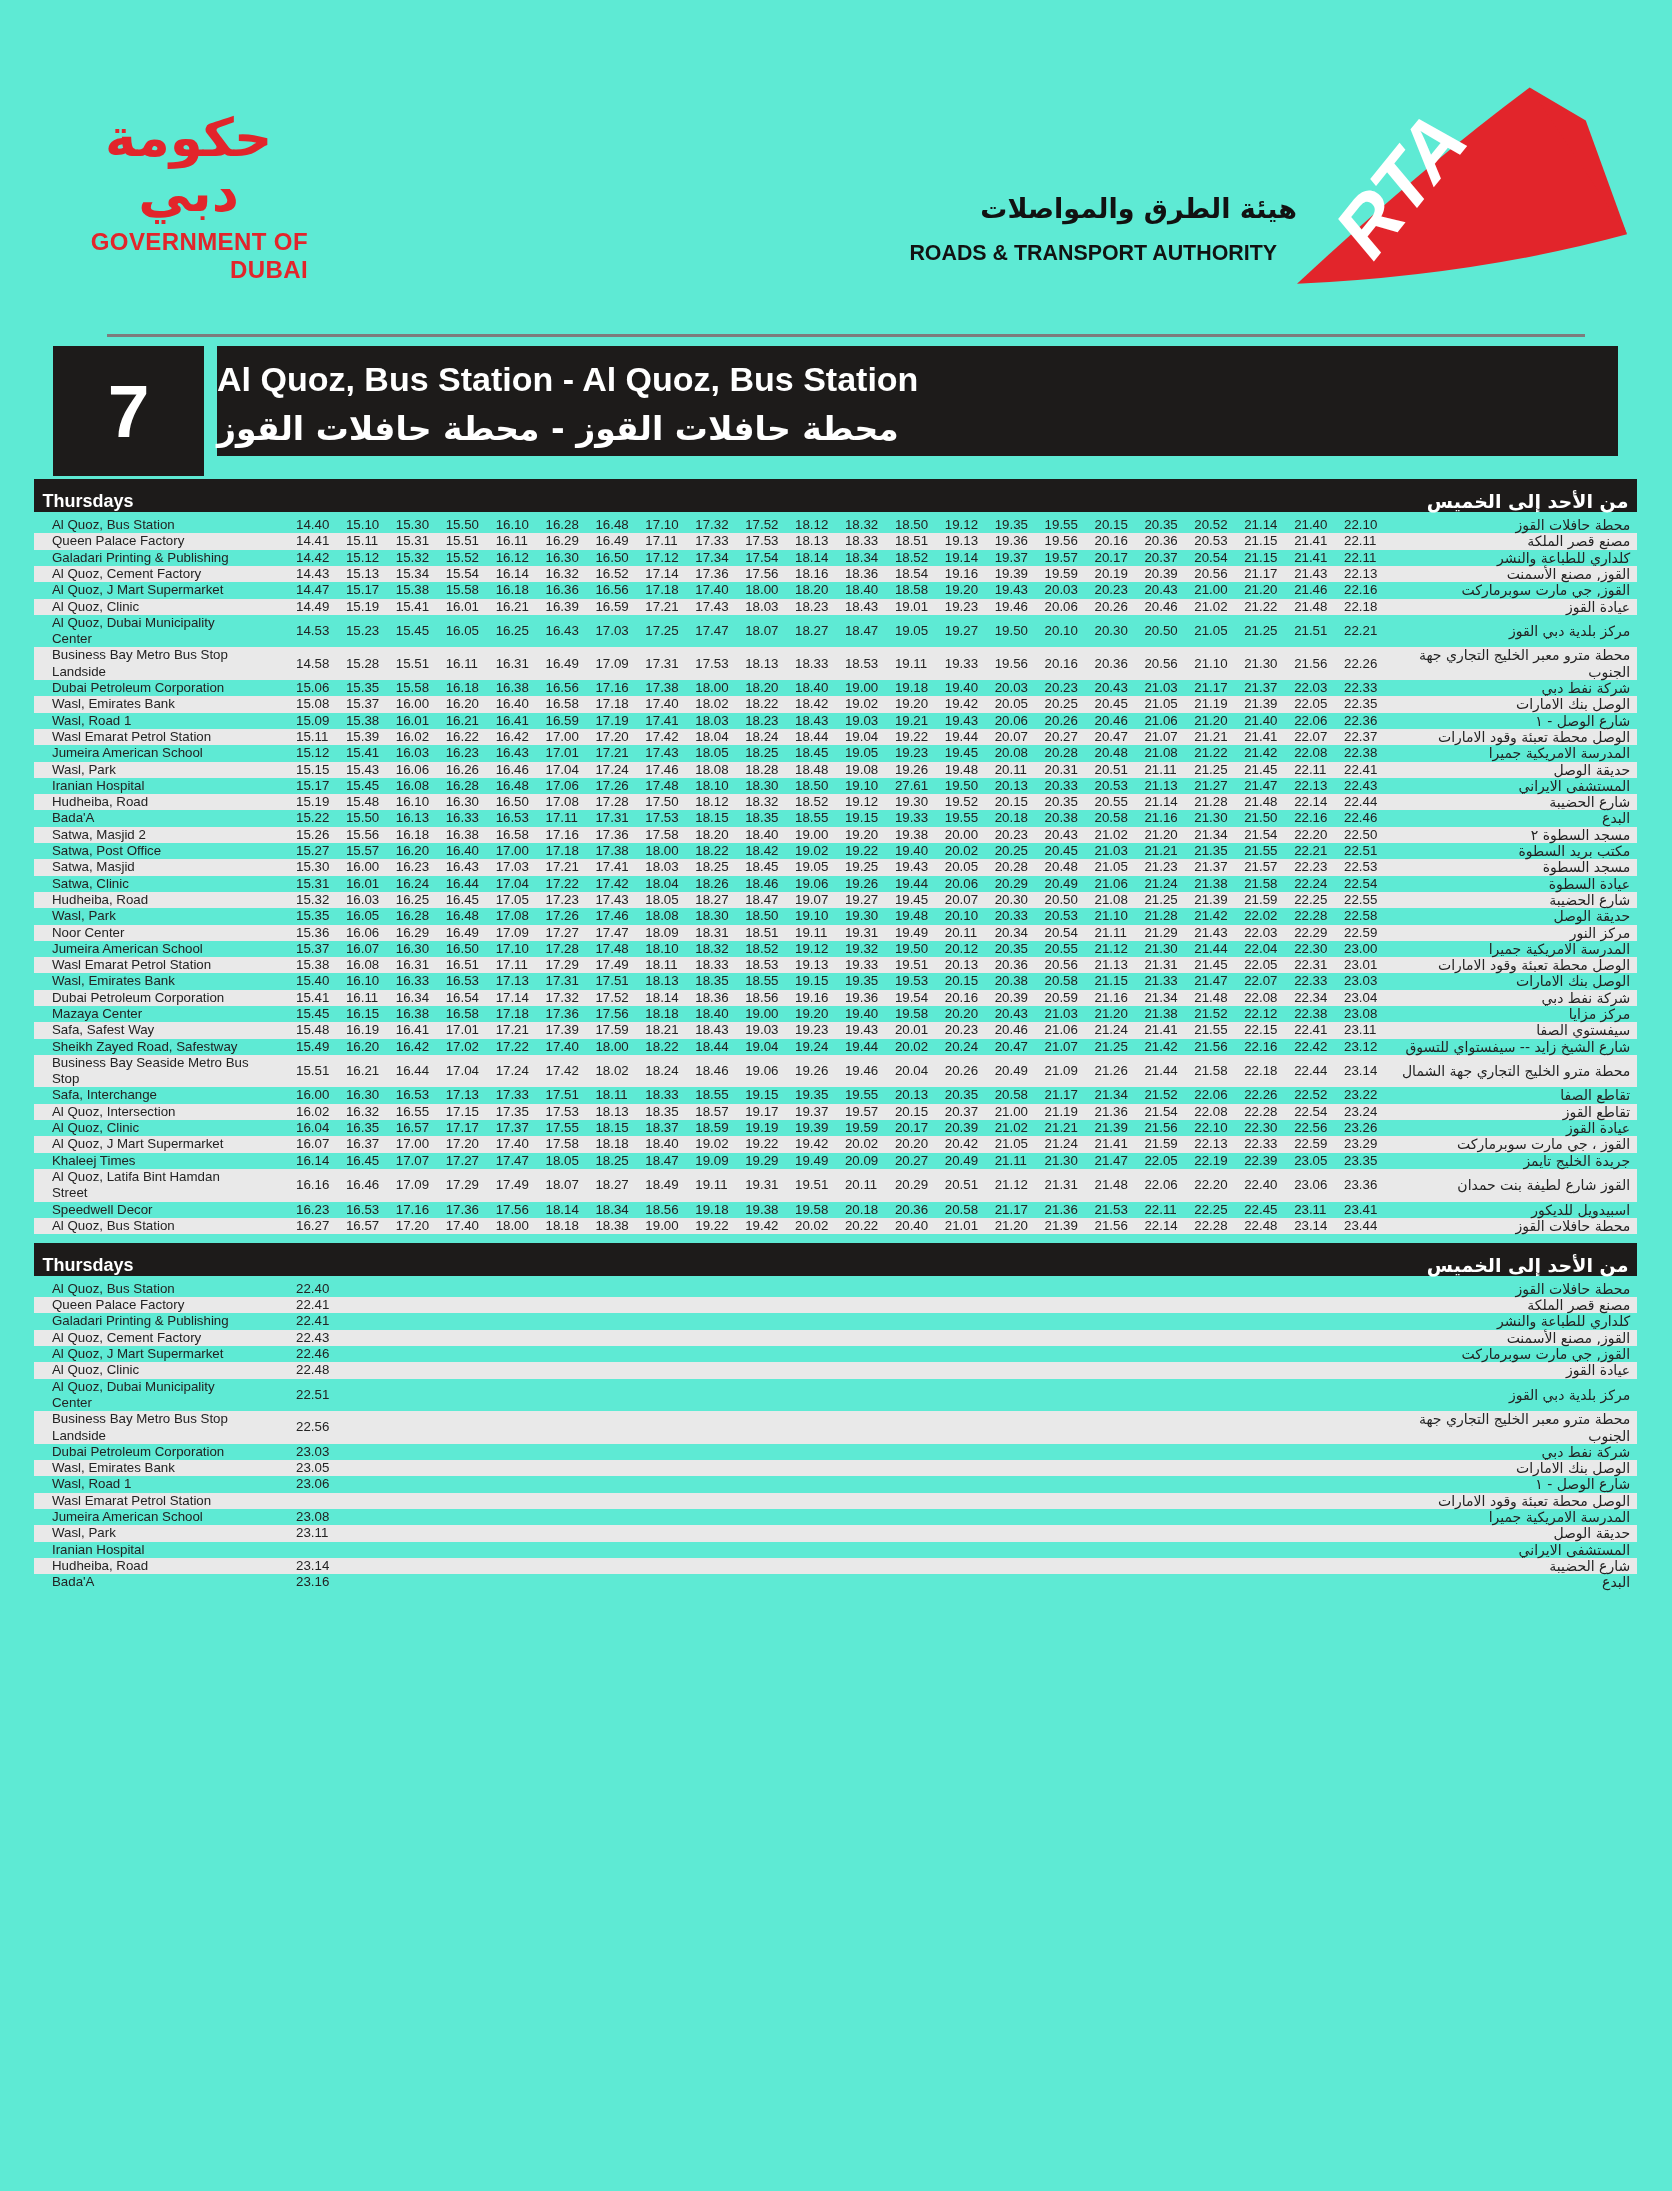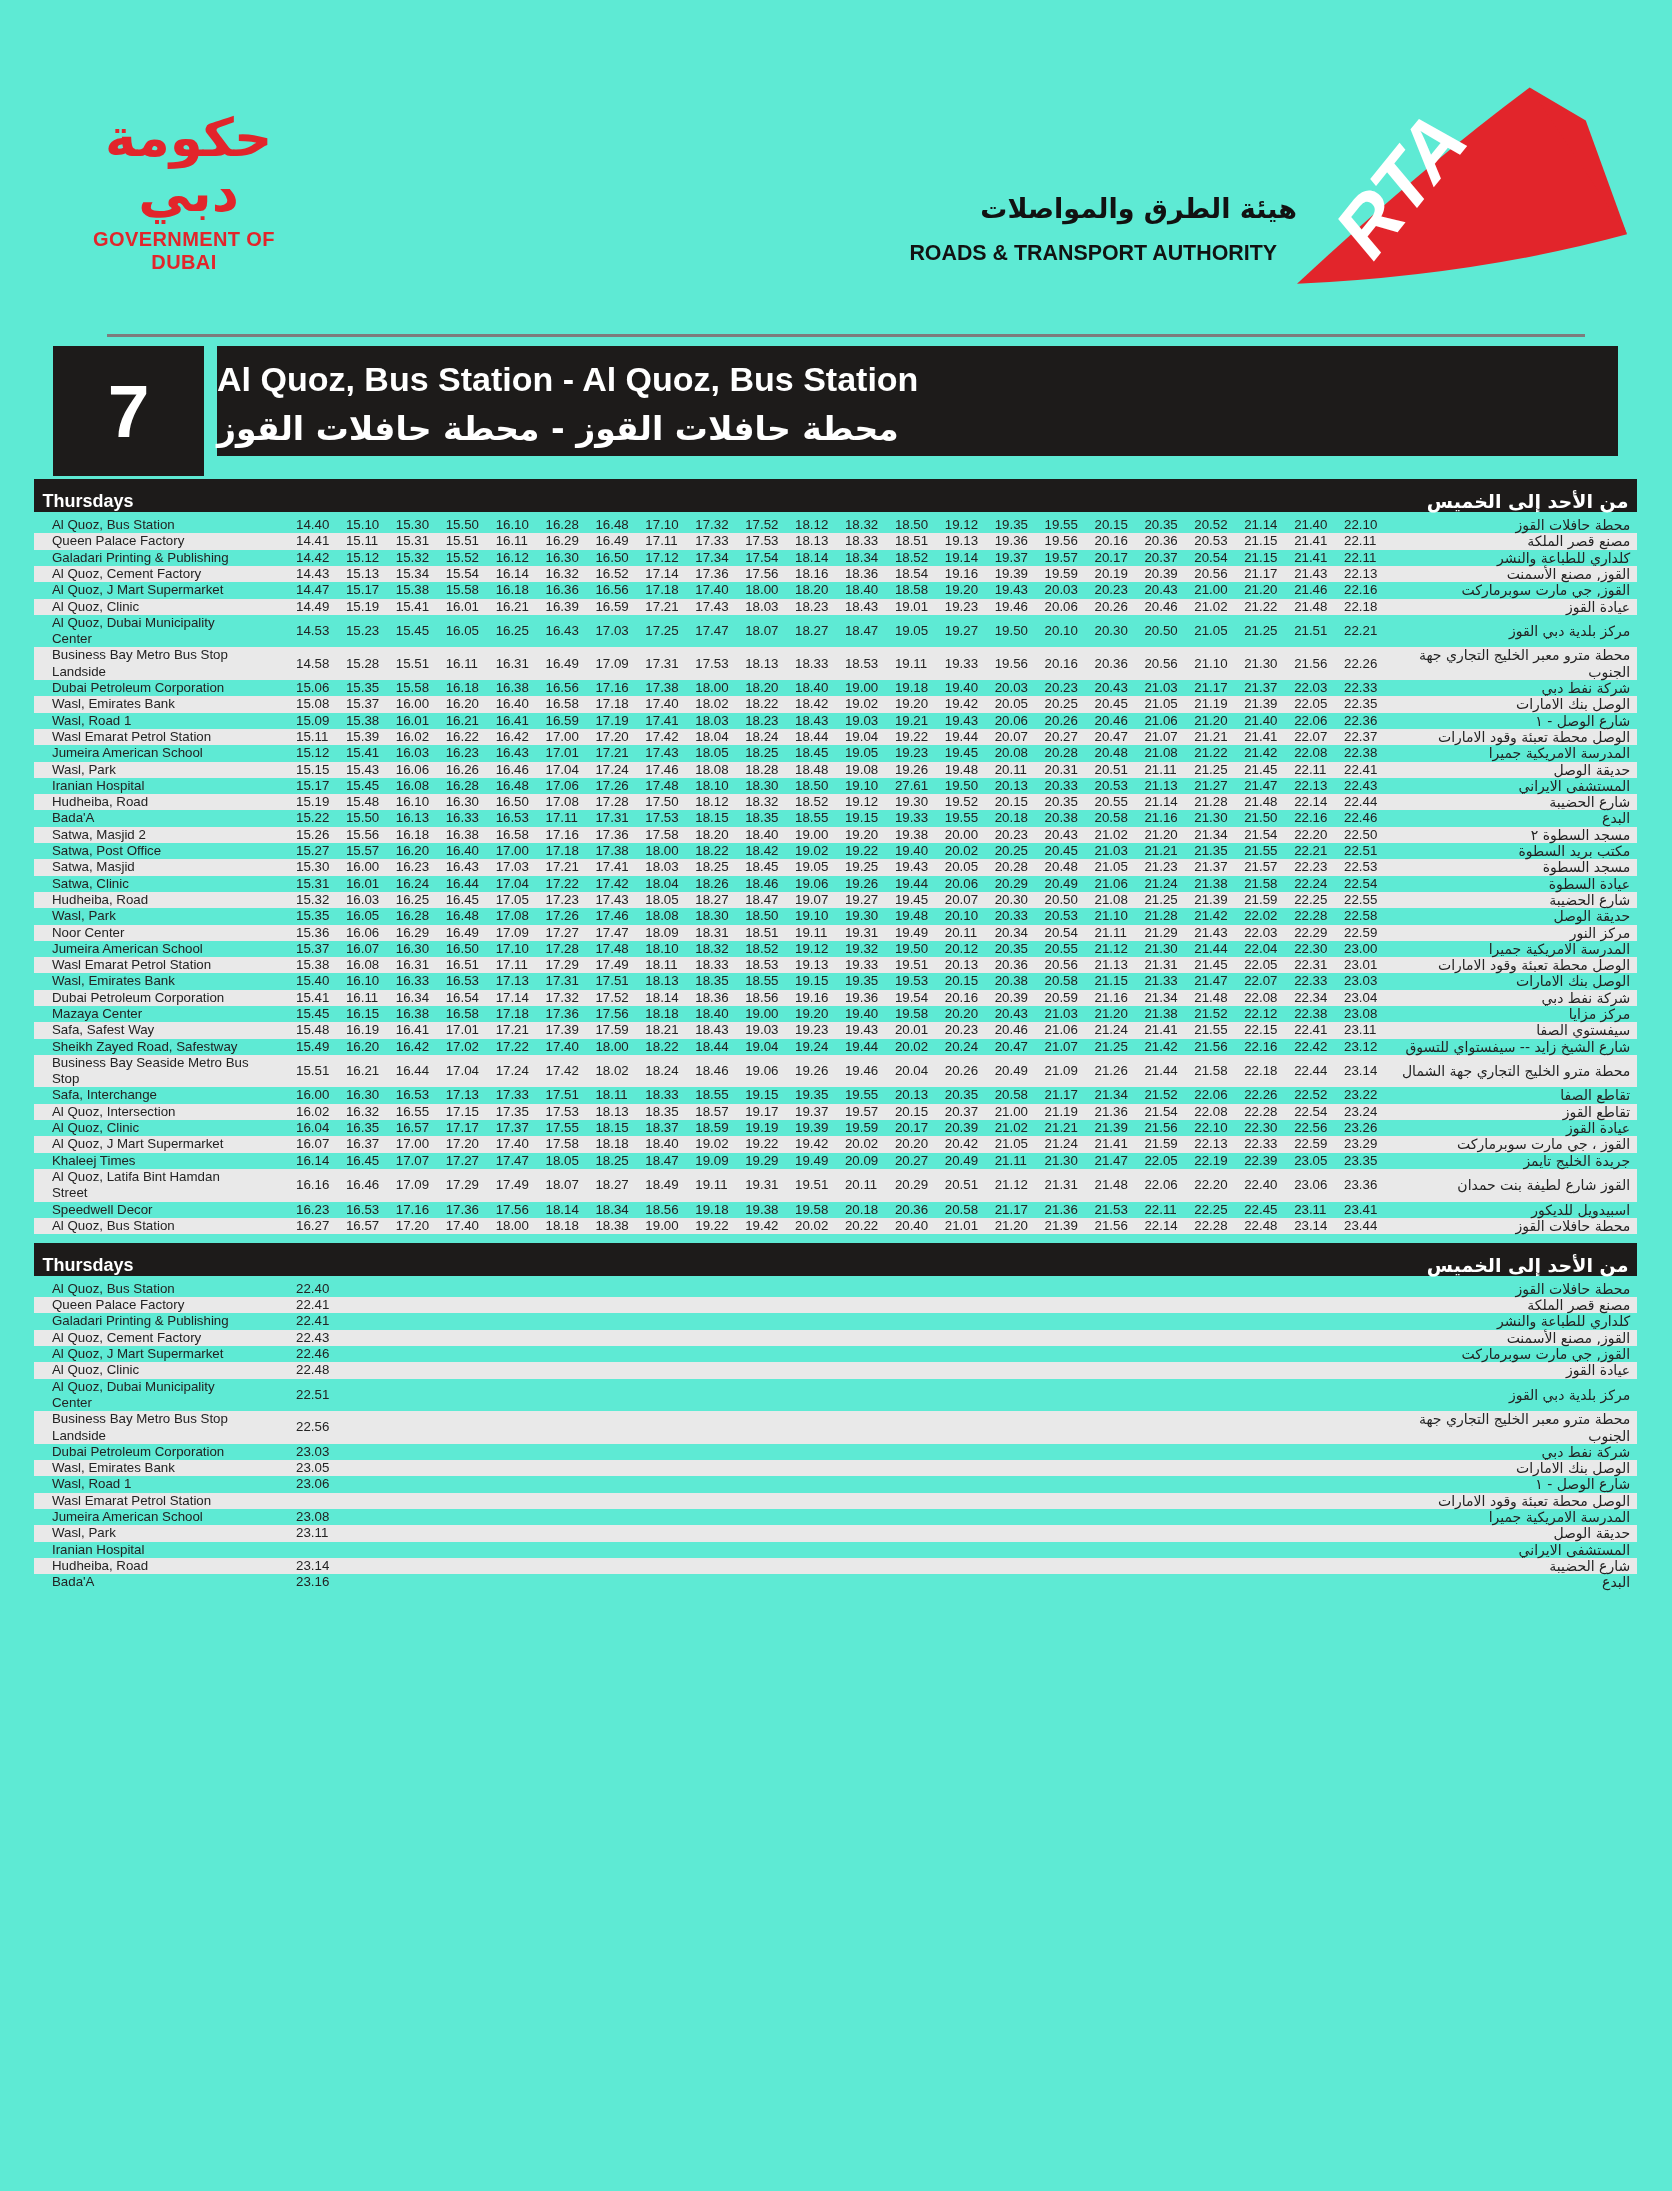--- a/index.html
+++ b/index.html
@@ -9,22 +9,22 @@
     --ink:#232323;
   }
   html,body{margin:0;padding:0;background:#fff;}
   .page{position:relative;width:1673px;height:2192px;background:#5eead4;overflow:hidden;
         font-family:"Liberation Sans","DejaVu Sans",sans-serif;padding-left:14px;}
 
   
   .gov-ar{position:absolute;left:73px;top:110px;width:231px;text-align:center;
           font-size:53px;line-height:55px;font-weight:bold;color:var(--red);
           font-family:"DejaVu Sans",sans-serif;}
-  .gov-en{position:absolute;left:60px;top:228px;width:248px;text-align:center;
-          font-size:20px;font-weight:bold;letter-spacing:0.4px;color:var(--red);}
+  .gov-en{position:absolute;left:60px;top:228px;width:248px;text-align:right;
+          font-size:24px;font-weight:bold;letter-spacing:0.4px;color:var(--red);}
   .rta-ar{position:absolute;left:876px;top:193px;width:421px;text-align:right;
           font-size:27px;font-weight:bold;color:#121212;
           font-family:"DejaVu Sans",sans-serif;}
   .rta-en{position:absolute;left:856px;top:241px;width:421px;text-align:right;
           font-size:21.4px;font-weight:bold;color:#121212;}
   .rta-logo{position:absolute;left:1297px;top:84px;width:330px;height:205px;}
   .divider{position:absolute;left:107px;top:334px;width:1478px;height:2.6px;background:#7d7d7d;}
 
   
   .route-row{position:absolute;left:53px;top:346px;width:1565px;height:130px;}

